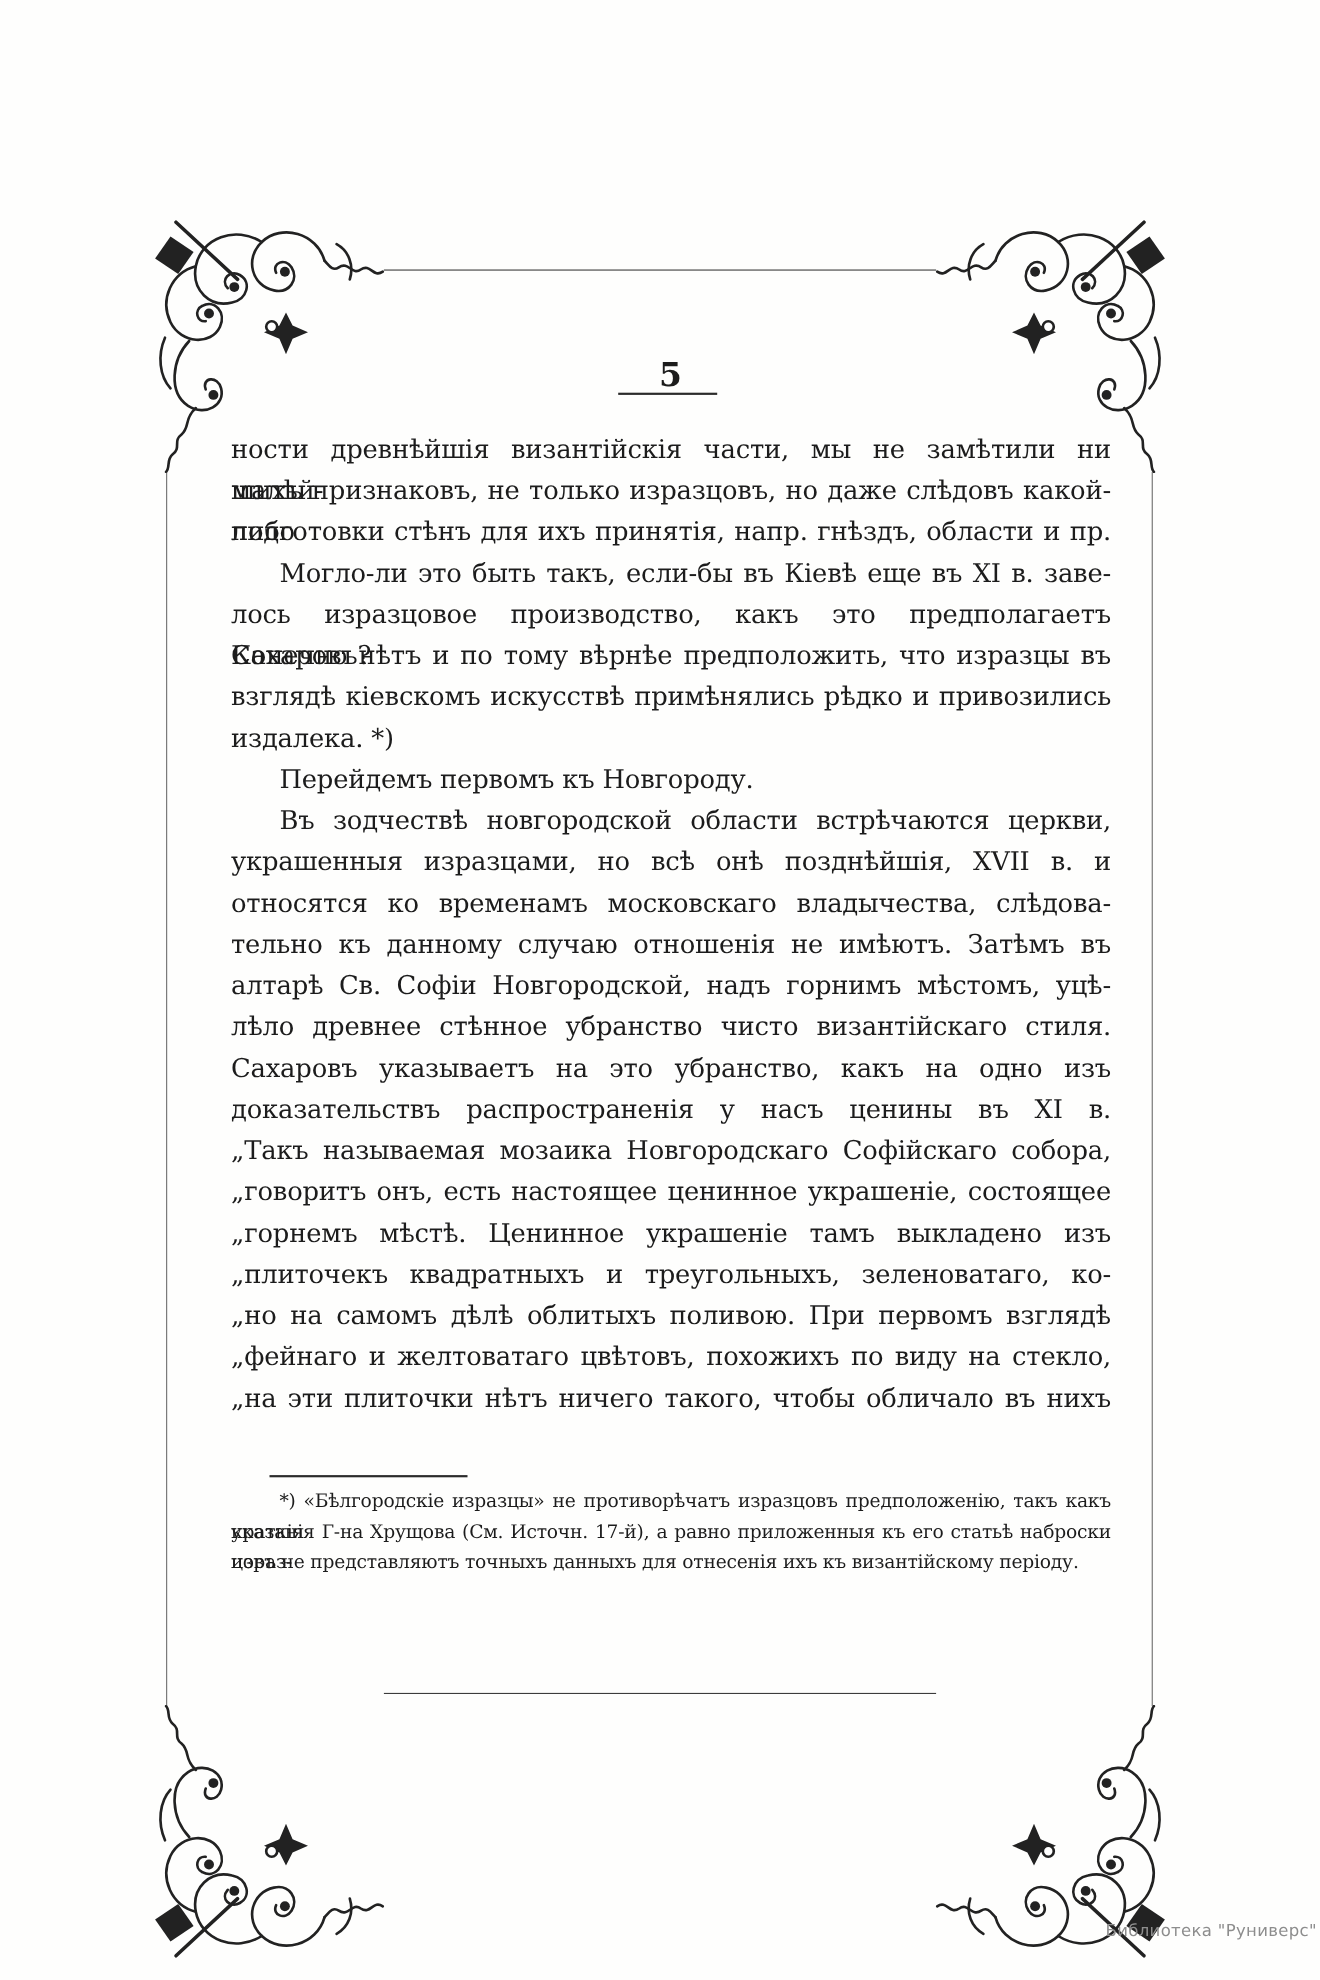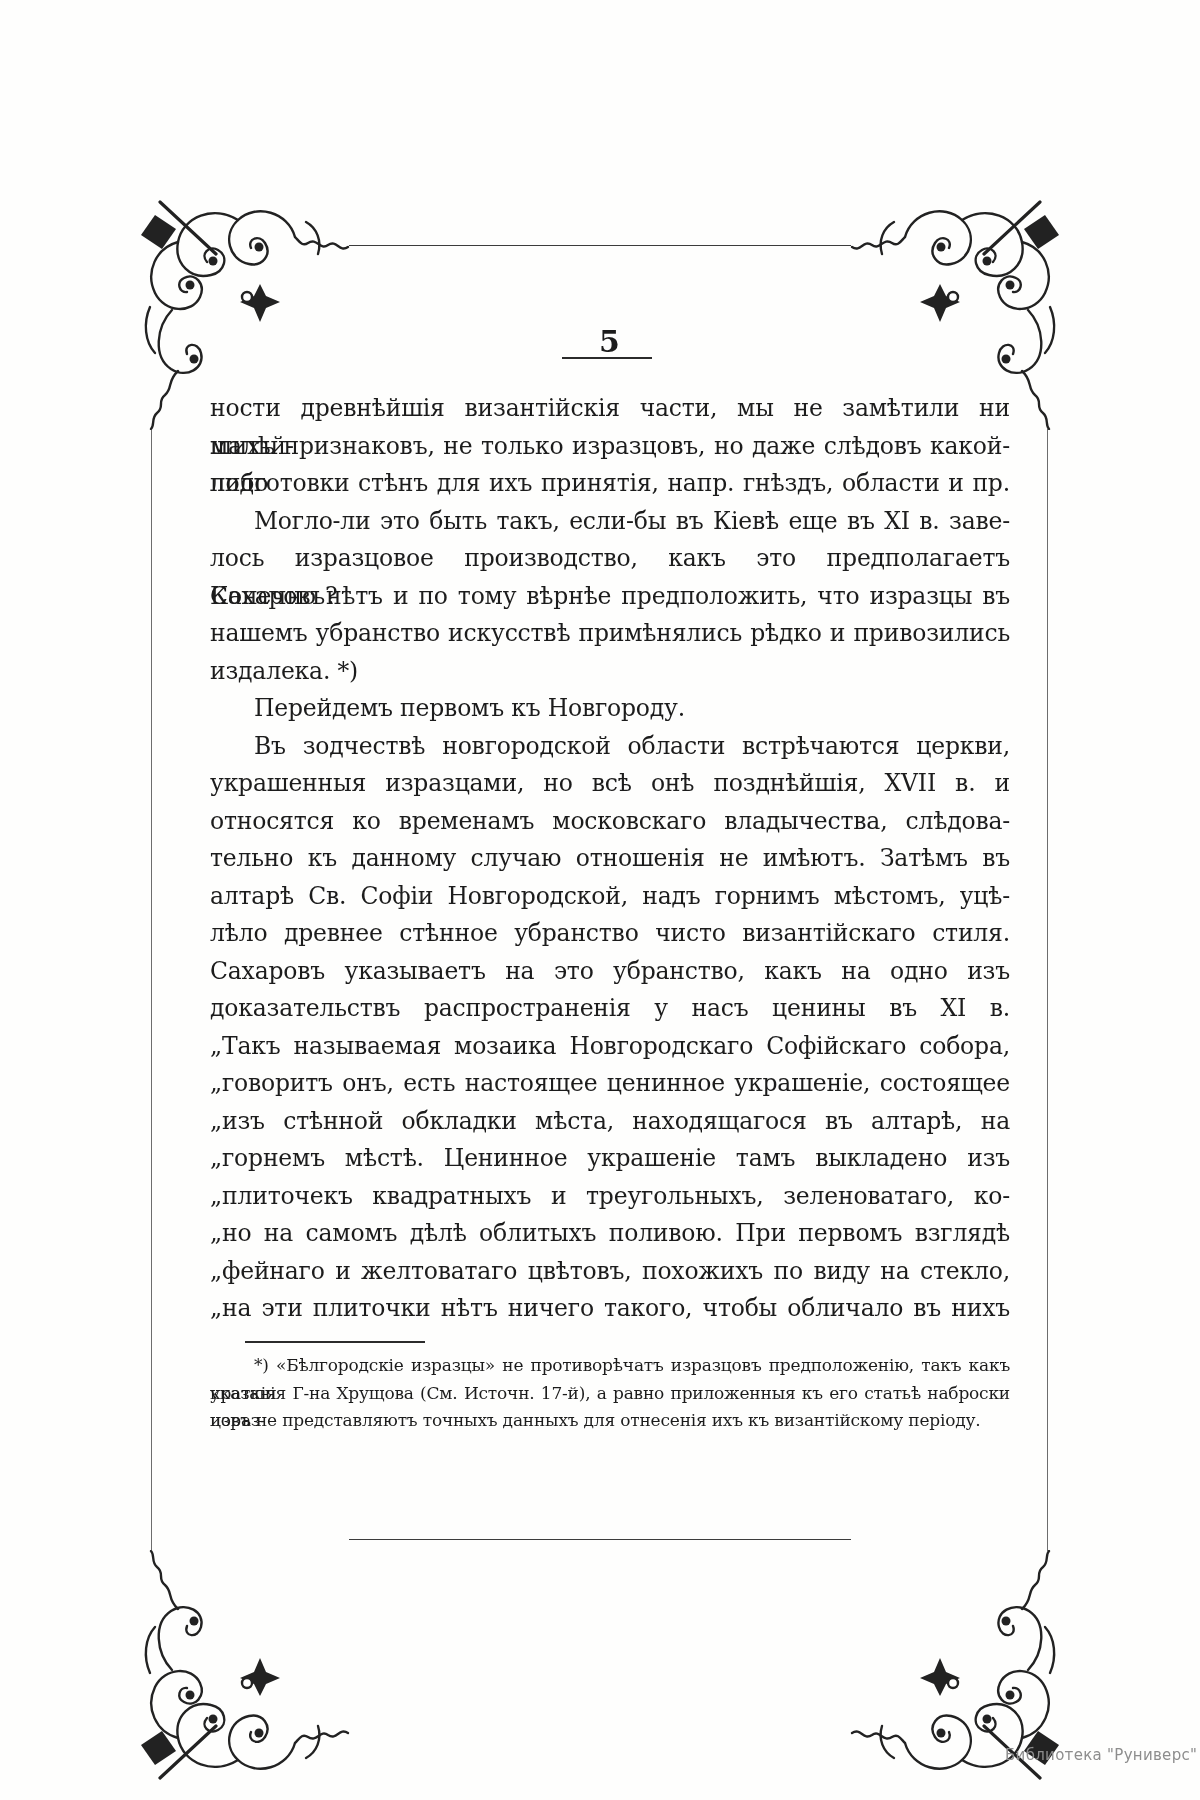--- a/index.html
+++ b/index.html
@@ -98,34 +98,33 @@
   <div class="pagenum">5</div>
   <div class="pagenum-rule"></div>
 
   <div class="body-text">
     <div class="line">ности древнѣйшія византійскія части, мы не замѣтили ни малѣй-</div>
     <div class="line">шихъ признаковъ, не только изразцовъ, но даже слѣдовъ какой-либо</div>
     <div class="line">подготовки стѣнъ для ихъ принятія, напр. гнѣздъ, области и пр.</div>
     <div class="line indent">Могло-ли это быть такъ, если-бы въ Кіевѣ еще въ XI в. заве-</div>
     <div class="line">лось изразцовое производство, какъ это предполагаетъ Сахаровъ?</div>
     <div class="line">Конечно нѣтъ и по тому вѣрнѣе предположить, что изразцы въ</div>
-    <div class="line">нашемъ убранство искусствѣ примѣнялись рѣдко и привозились</div>
+    <div class="line">взглядѣ кіевскомъ искусствѣ примѣнялись рѣдко и привозились</div>
     <div class="line short">издалека. *)</div>
     <div class="line indent short">Перейдемъ первомъ къ Новгороду.</div>
     <div class="line indent">Въ зодчествѣ новгородской области встрѣчаются церкви,</div>
     <div class="line">украшенныя изразцами, но всѣ онѣ позднѣйшія, XVII в. и</div>
     <div class="line">относятся ко временамъ московскаго владычества, слѣдова-</div>
     <div class="line">тельно къ данному случаю отношенія не имѣютъ. Затѣмъ въ</div>
     <div class="line">алтарѣ Св. Софіи Новгородской, надъ горнимъ мѣстомъ, уцѣ-</div>
     <div class="line">лѣло древнее стѣнное убранство чисто византійскаго стиля.</div>
     <div class="line">Сахаровъ указываетъ на это убранство, какъ на одно изъ</div>
     <div class="line">доказательствъ распространенія у насъ ценины въ XI в.</div>
     <div class="line">„Такъ называемая мозаика Новгородскаго Софійскаго собора,</div>
     <div class="line">„говоритъ онъ, есть настоящее ценинное украшеніе, состоящее</div>
-    <div class="line">„изъ стѣнной обкладки мѣста, находящагося въ алтарѣ, на</div>
     <div class="line">„горнемъ мѣстѣ. Ценинное украшеніе тамъ выкладено изъ</div>
     <div class="line">„плиточекъ квадратныхъ и треугольныхъ, зеленоватаго, ко-</div>
     <div class="line">„но на самомъ дѣлѣ облитыхъ поливою. При первомъ взглядѣ</div>
     <div class="line">„фейнаго и желтоватаго цвѣтовъ, похожихъ по виду на стекло,</div>
     <div class="line">„на эти плиточки нѣтъ ничего такого, чтобы обличало въ нихъ</div>
   </div>
 
   <div class="footnote-rule"></div>
   <div class="footnote">
     <div class="line indent">*) «Бѣлгородскіе изразцы» не противорѣчатъ изразцовъ предположенію, такъ какъ краткія</div>

